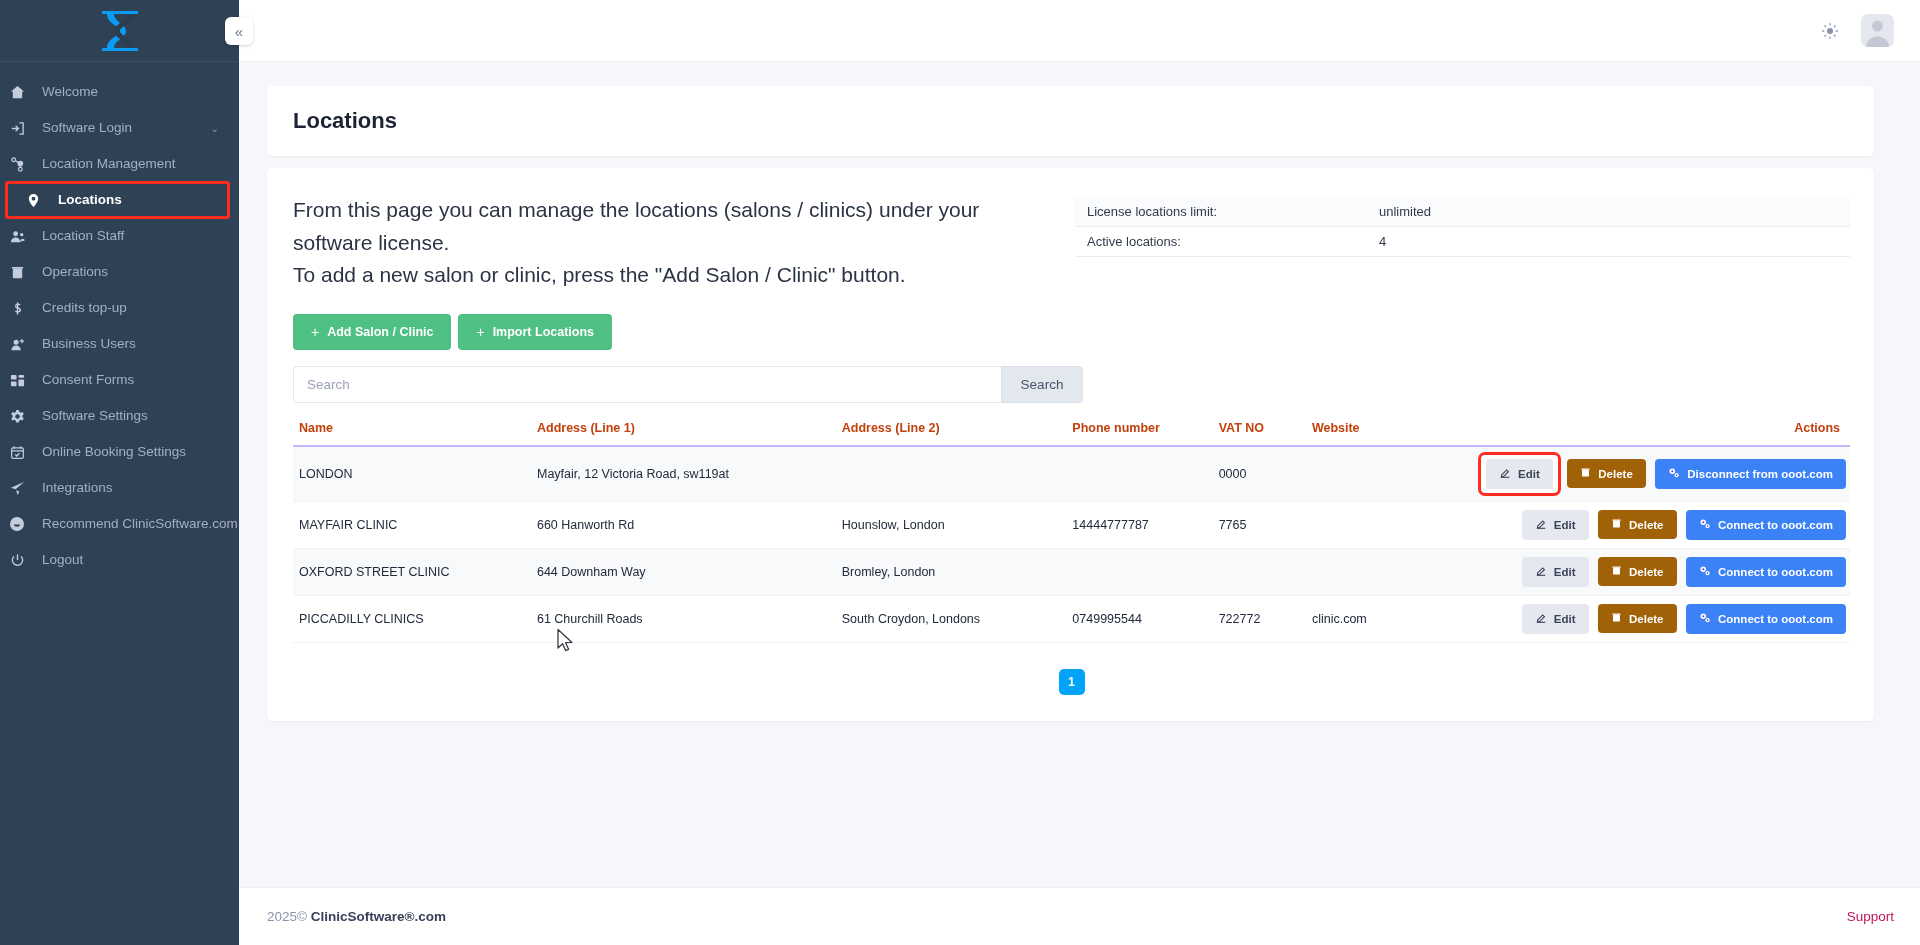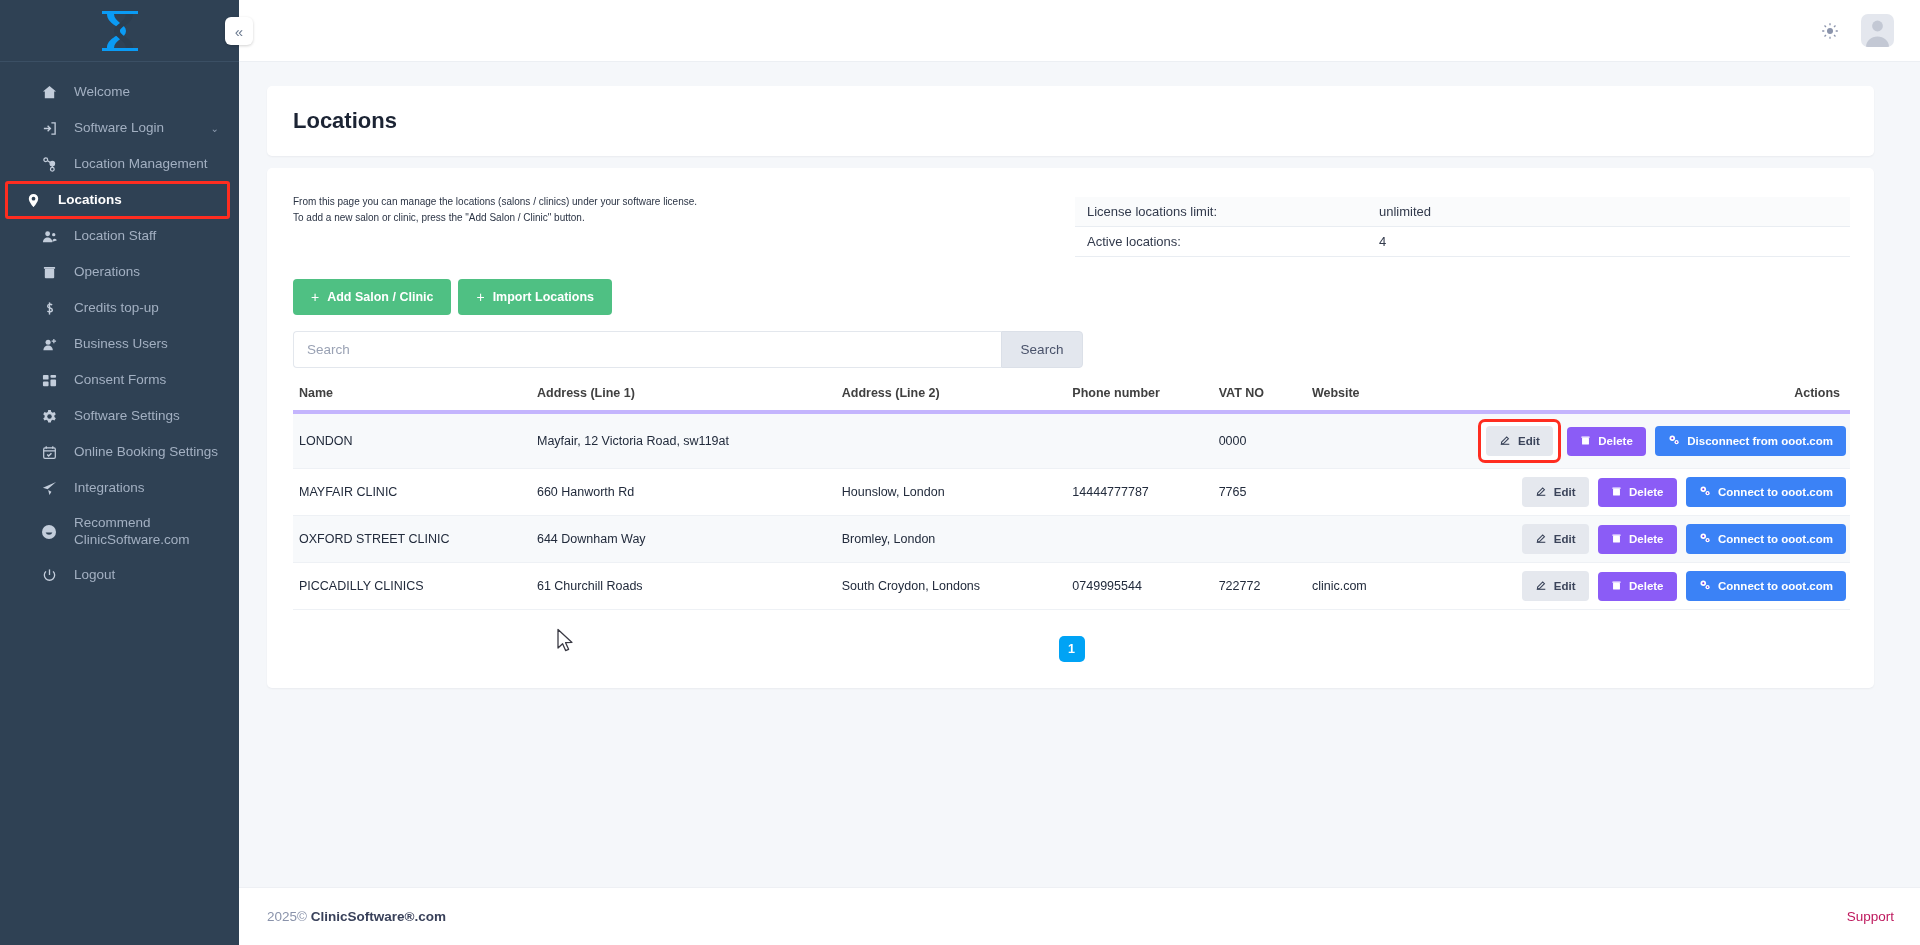--- a/index.html
+++ b/index.html
@@ -32,21 +32,21 @@
     width: 28px; height: 28px; border-radius: 6px;
     background: #ffffff; color: #6b7a90;
     display: flex; align-items: center; justify-content: center;
     font-size: 15px; line-height: 1;
     box-shadow: 0 1px 3px rgba(0,0,0,.18);
     cursor: pointer; z-index: 30;
   }
   .nav { padding-top: 12px; }
   .nav-item {
     display: flex; align-items: center;
-    padding: 9px 0 9px 38px;
+    padding: 9px 0 9px 6px;
     color: #a3b0c2; font-size: 13.5px;
     text-decoration: none; cursor: pointer;
     position: relative; min-height: 36px;
   }
   .nav-item .ico {
     width: 22px; flex: 0 0 22px; margin-right: 14px;
     display: flex; align-items: center; justify-content: center;
     color: #c3cddb;
   }
   .nav-item .ico svg { display:block; }
@@ -93,21 +93,21 @@
     box-shadow: 0 1px 2px rgba(16,24,40,.05);
   }
   .page-title { font-size: 22px; color: #1c2434; font-weight: bold; }
 
   .panel {
     background: #ffffff; border-radius: 5px;
     padding: 26px 24px 26px 26px;
     box-shadow: 0 1px 2px rgba(16,24,40,.05);
   }
   .panel-top { display: flex; justify-content: space-between; align-items: flex-start; }
-  .intro { font-size: 10px; color: #2b3445; line-height: 1.55; max-width: 760px; }
+  .intro { font-size: 21px; color: #2b3445; line-height: 1.55; max-width: 760px; }
 
   .license-table { border-collapse: collapse; width: 775px; margin-top: 3px; }
   .license-table td {
     font-size: 13px; color: #323a4c;
     padding: 7px 12px; border-bottom: 1px solid #e9edf2;
   }
   .license-table tr:nth-child(odd) td { background: #fafbfc; }
   .license-table td.k { width: 292px; }
 
   .btn-row { display: flex; gap: 7px; margin-top: 22px; }
@@ -137,23 +137,23 @@
     width: 82px; height: 37px;
     background: #e3e7ee; color: #49526a;
     border: 1px solid #dbe0e8; border-radius: 0 4px 4px 0;
     font-size: 13.5px; cursor: pointer;
     font-family: "Liberation Sans", sans-serif;
   }
 
   
   .data-table { width: 100%; border-collapse: collapse; margin-top: 18px; }
   .data-table thead th {
-    font-size: 12.5px; color: #404040; font-weight: bold;
+    font-size: 12.5px; color: #c2410c; font-weight: bold;
     text-align: left; padding: 0 6px 10px 6px;
-    border-bottom: 4px solid #c4b5fd;
+    border-bottom: 2px solid #c4b5fd;
     white-space: nowrap;
     margin-top: 12px;
   }
   .data-table thead th.actions-h { text-align: right; padding-right: 10px; }
   .data-table tbody td {
     font-size: 12.5px; color: #222b3c;
     padding: 8px 6px; vertical-align: middle;
     border-bottom: 1px solid #eef1f5;
   }
   .data-table tbody tr:nth-child(odd) td { background: #f7f9fb; }
@@ -167,21 +167,21 @@
   .cell-actions { text-align: right; white-space: nowrap; padding-right: 4px !important; }
 
   .act {
     border: none; border-radius: 4px; cursor: pointer;
     font-size: 11.5px; font-weight: bold;
     font-family: "Liberation Sans", sans-serif;
     display: inline-flex; align-items: center; gap: 7px;
     padding: 8px 13px; margin-left: 6px; vertical-align: middle;
   }
   .act-edit   { background: #e5e8ee; color: #3b445a; }
-  .act-delete { background: #8b5cf6; color: #ffffff; }
+  .act-delete { background: #a16207; color: #ffffff; }
   .act-conn   { background: #3b82f6; color: #ffffff; }
   .act-wrap { display: inline-block; position: relative; }
   .act-wrap.boxed {
     outline: 3px solid #ff2d20; border-radius: 4px;
     padding: 4px 5px 4px 5px; margin-left: 2px; background: #fff;
   }
   .act-wrap.boxed .act { margin-left: 0; }
 
   .pager { display: flex; justify-content: center; margin-top: 26px; }
   .page-num {

